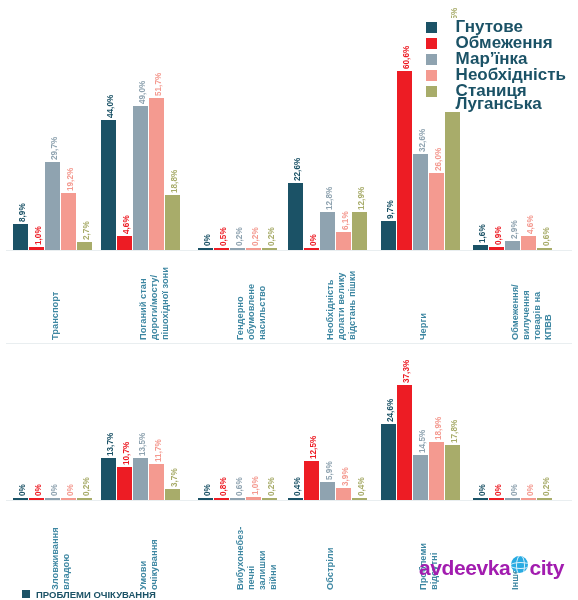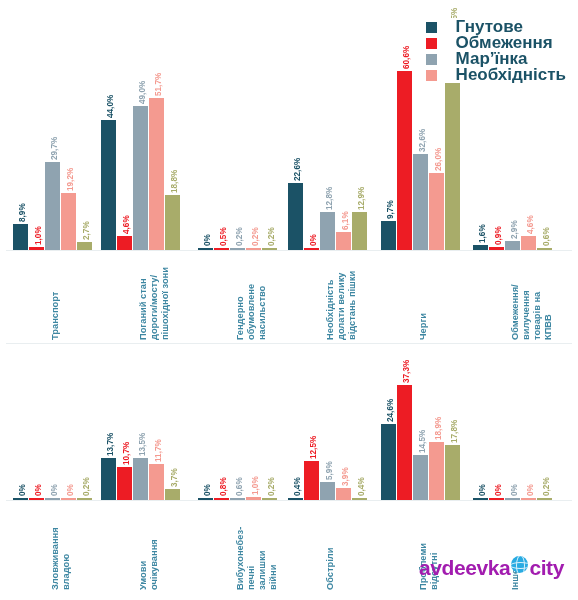--- a/index.html
+++ b/index.html
@@ -115,20 +115,25 @@
         <span class="legend-swatch" style="background: rgb(237, 28, 36);"></span>
         <span class="legend-label">Обмеження</span>
       </div>
       <div class="legend-row">
         <span class="legend-swatch" style="background: rgb(143, 163, 176);"></span>
         <span class="legend-label">Мар’їнка</span>
       </div>
       <div class="legend-row">
         <span class="legend-swatch" style="background: rgb(244, 154, 144);"></span>
         <span class="legend-label">Необхідність</span>
+      </div>
+      <div class="legend-row">
+        <span class="legend-swatch" style="background: rgb(168, 172, 106);"></span>
+        <span class="legend-label">Станиця
+Луганська</span>
       </div>
     </div>
 
   <div class="axis-line axis-1"></div>
   <div class="axis-line axis-0"></div>
   <div class="axis-line axis-2"></div>
 
   <div class="row row-1" id="row1">
       <div class="group" style="left: 10px; width: 84px;">
         <div class="bar-wrap">
@@ -426,14 +431,18 @@
 відсутні</div>
       <div class="cat" style="left: 510px; top: 590px;">Інше</div>
     </div>
 
   <div class="logo">
     <span>avdeevka</span>
     <span class="logo-globe"></span>
     <span>city</span>
   </div>
 
+  <div class="footer-cut">
+    <span class="footer-sq"></span>
+    <span class="footer-txt">ПРОБЛЕМИ ОЧІКУВАННЯ</span>
+  </div>
 
 </div>
 
 </body></html>

